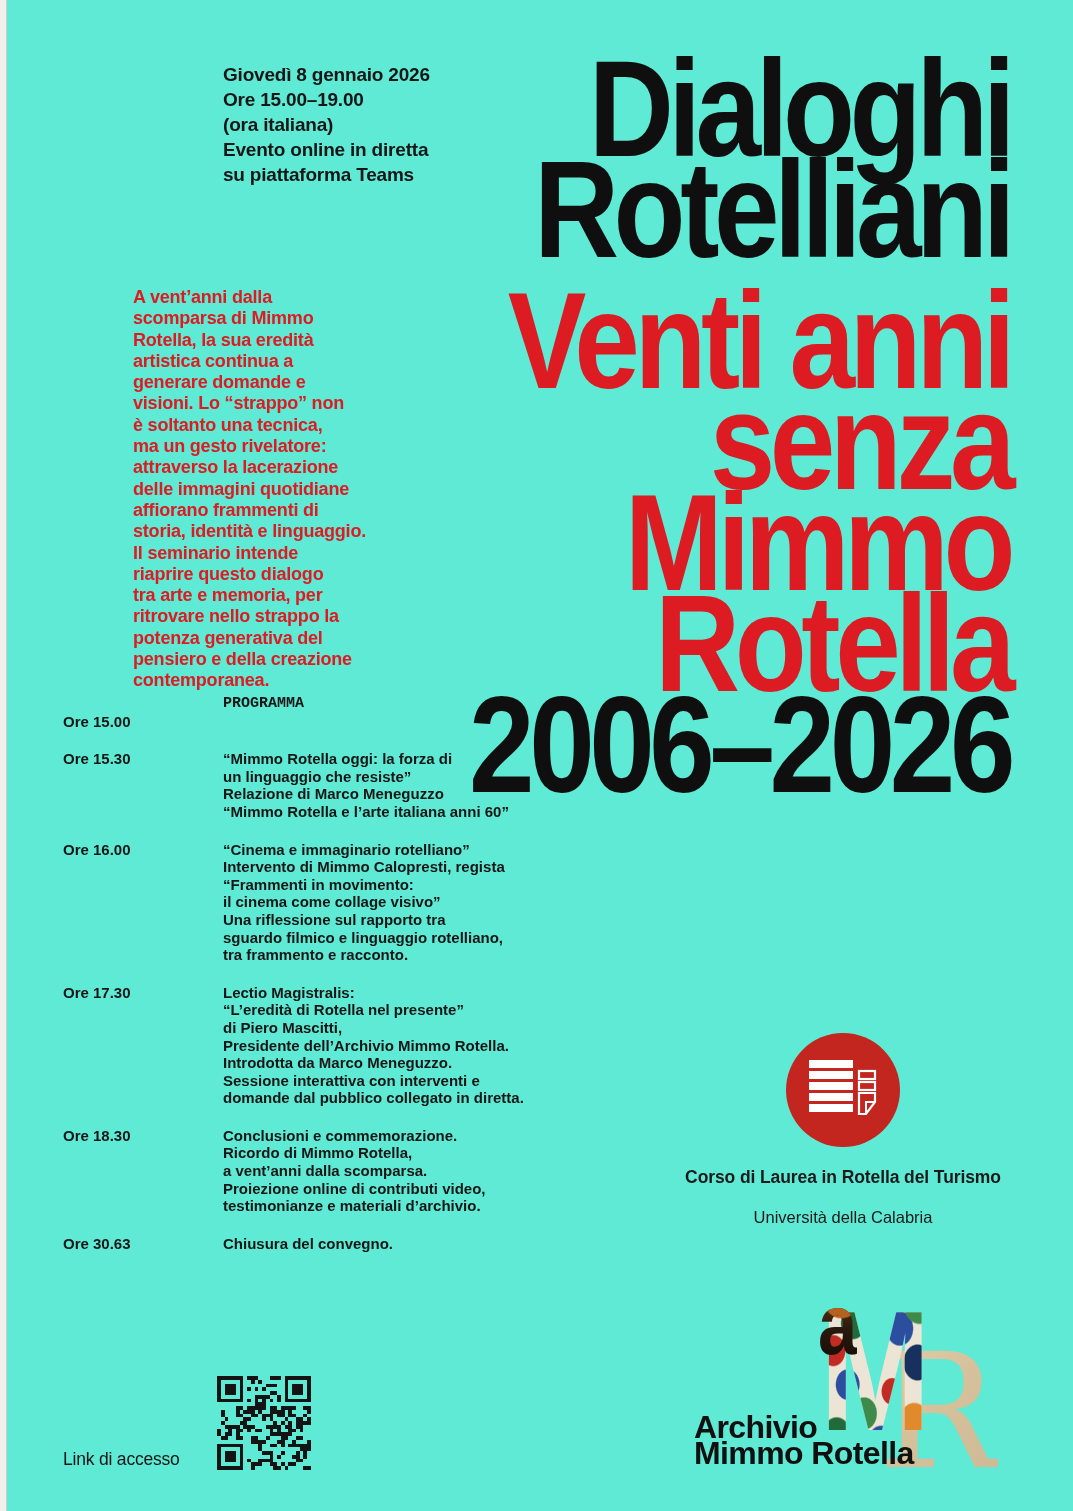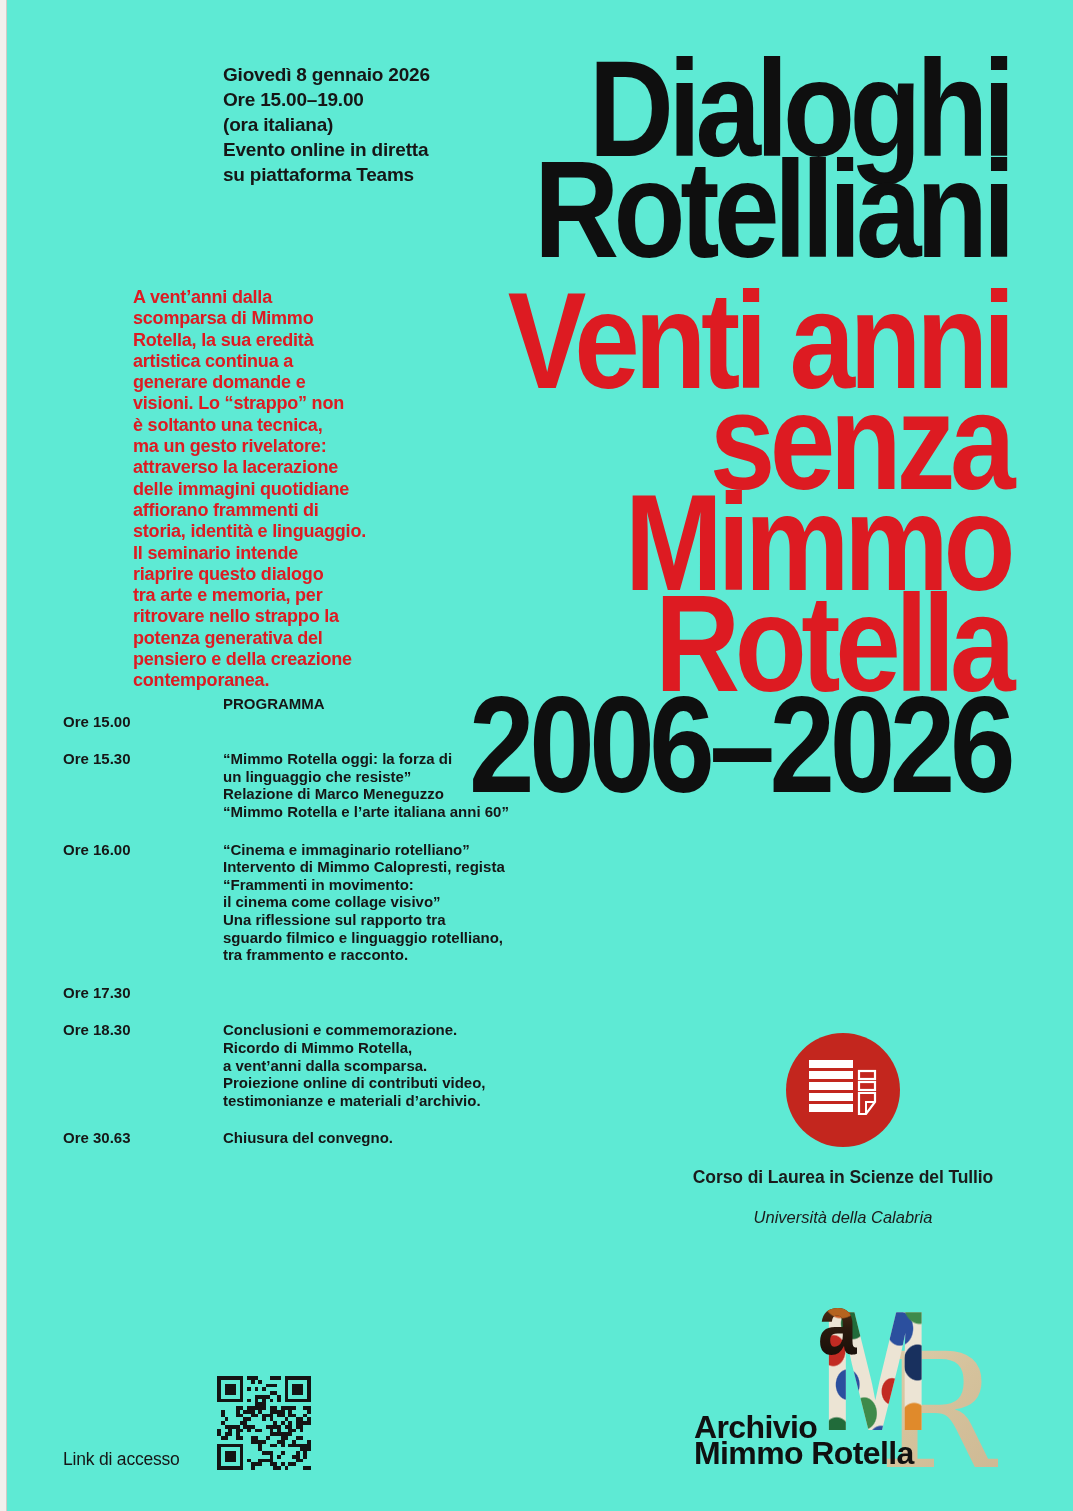--- a/index.html
+++ b/index.html
@@ -38,37 +38,37 @@
 
   
   .intro{
     position:absolute;left:133px;top:287px;width:305px;
     font-size:18px;font-weight:bold;line-height:21.3px;
     color:#dd1b22;white-space:pre-line;letter-spacing:-0.2px;
   }
 
   
   .program{position:absolute;left:63px;top:695px;width:520px;font-size:15px;font-weight:bold;line-height:17.6px;color:#161616;}
-  .prog-heading{margin-left:160px;}
+  .prog-heading{margin-left:160px;font-family:Liberation Mono, monospace;}
   .prog-row{display:flex;margin-top:0;margin-bottom:20px;justify-content:space-between;}
   .prog-row:last-child{margin-bottom:0;}
   .prog-time{width:160px;flex:0 0 160px;}
   .prog-details{white-space:pre-line;width:360px;}
 
   
   .unical-logo{
     position:absolute;left:786px;top:1033px;width:114px;height:114px;
     border-radius:50%;background:#c3261e;
     display:flex;align-items:center;justify-content:center;
   }
   .unical-text{
     position:absolute;left:643px;top:1167px;width:400px;text-align:center;color:#1b1b1b;
   }
   .unical-course{font-size:17.5px;font-weight:bold;letter-spacing:-0.1px;}
-  .unical-university{font-size:16.5px;font-weight:normal;margin-top:20px;font-style:italic;}
+  .unical-university{font-size:16.5px;font-weight:normal;margin-top:20px;}
 
   
   .mono{position:absolute;line-height:1;font-weight:bold;}
   .mono-m{
     left:820px;top:1286px;font-size:170px;line-height:170px;
     transform:scaleX(.78);transform-origin:left top;z-index:3;
     background:
       radial-gradient(circle at 18% 8%, #c65a1f 0 9%, transparent 10%),
       radial-gradient(circle at 55% 6%, #e08a2b 0 11%, transparent 12%),
       radial-gradient(circle at 90% 10%, #3e8a4a 0 10%, transparent 11%),
@@ -175,20 +175,27 @@
       <div class="prog-details">“Cinema e immaginario rotelliano”
 Intervento di Mimmo Calopresti, regista
 “Frammenti in movimento:
 il cinema come collage visivo”
 Una riflessione sul rapporto tra
 sguardo filmico e linguaggio rotelliano,
 tra frammento e racconto.</div>
     </div>
     <div class="prog-row">
       <div class="prog-time">Ore 17.30</div>
+      <div class="prog-details">Lectio Magistralis:
+“L’eredità di Rotella nel presente”
+di Piero Mascitti,
+Presidente dell’Archivio Mimmo Rotella.
+Introdotta da Marco Meneguzzo.
+Sessione interattiva con interventi e
+domande dal pubblico collegato in diretta.</div>
     </div>
     <div class="prog-row">
       <div class="prog-time">Ore 18.30</div>
       <div class="prog-details">Conclusioni e commemorazione.
 Ricordo di Mimmo Rotella,
 a vent’anni dalla scomparsa.
 Proiezione online di contributi video,
 testimonianze e materiali d’archivio.</div>
     </div>
     <div class="prog-row">
@@ -207,21 +214,21 @@
         <rect x="0" y="44" width="44" height="8" fill="#ffffff"></rect>
         <rect x="50" y="11" width="16" height="8" fill="none" stroke="#ffffff" stroke-width="2.2"></rect>
         <rect x="50" y="22" width="16" height="8" fill="none" stroke="#ffffff" stroke-width="2.2"></rect>
         <path d="M50 33 H66 V42 L57 54 H50 Z" fill="none" stroke="#ffffff" stroke-width="2.2"></path>
         <path d="M66 42 L57 42 L57 54" fill="none" stroke="#ffffff" stroke-width="2"></path>
       </svg>
     </span>
   </div>
 
   <div class="unical-text">
-    <div class="unical-course">Corso di Laurea in Scienze del Tullio</div>
+    <div class="unical-course">Corso di Laurea in Rotella del Turismo</div>
     <div class="unical-university">Università della Calabria</div>
   </div>
 
   <span class="mono mono-r" style="position:absolute;">R</span>
   <span class="mono mono-m" style="position:absolute;">M</span>
   <span class="mono mono-a" style="position:absolute;">a</span>
 
   <div class="archive-name">Archivio
 Mimmo Rotella</div>
 

